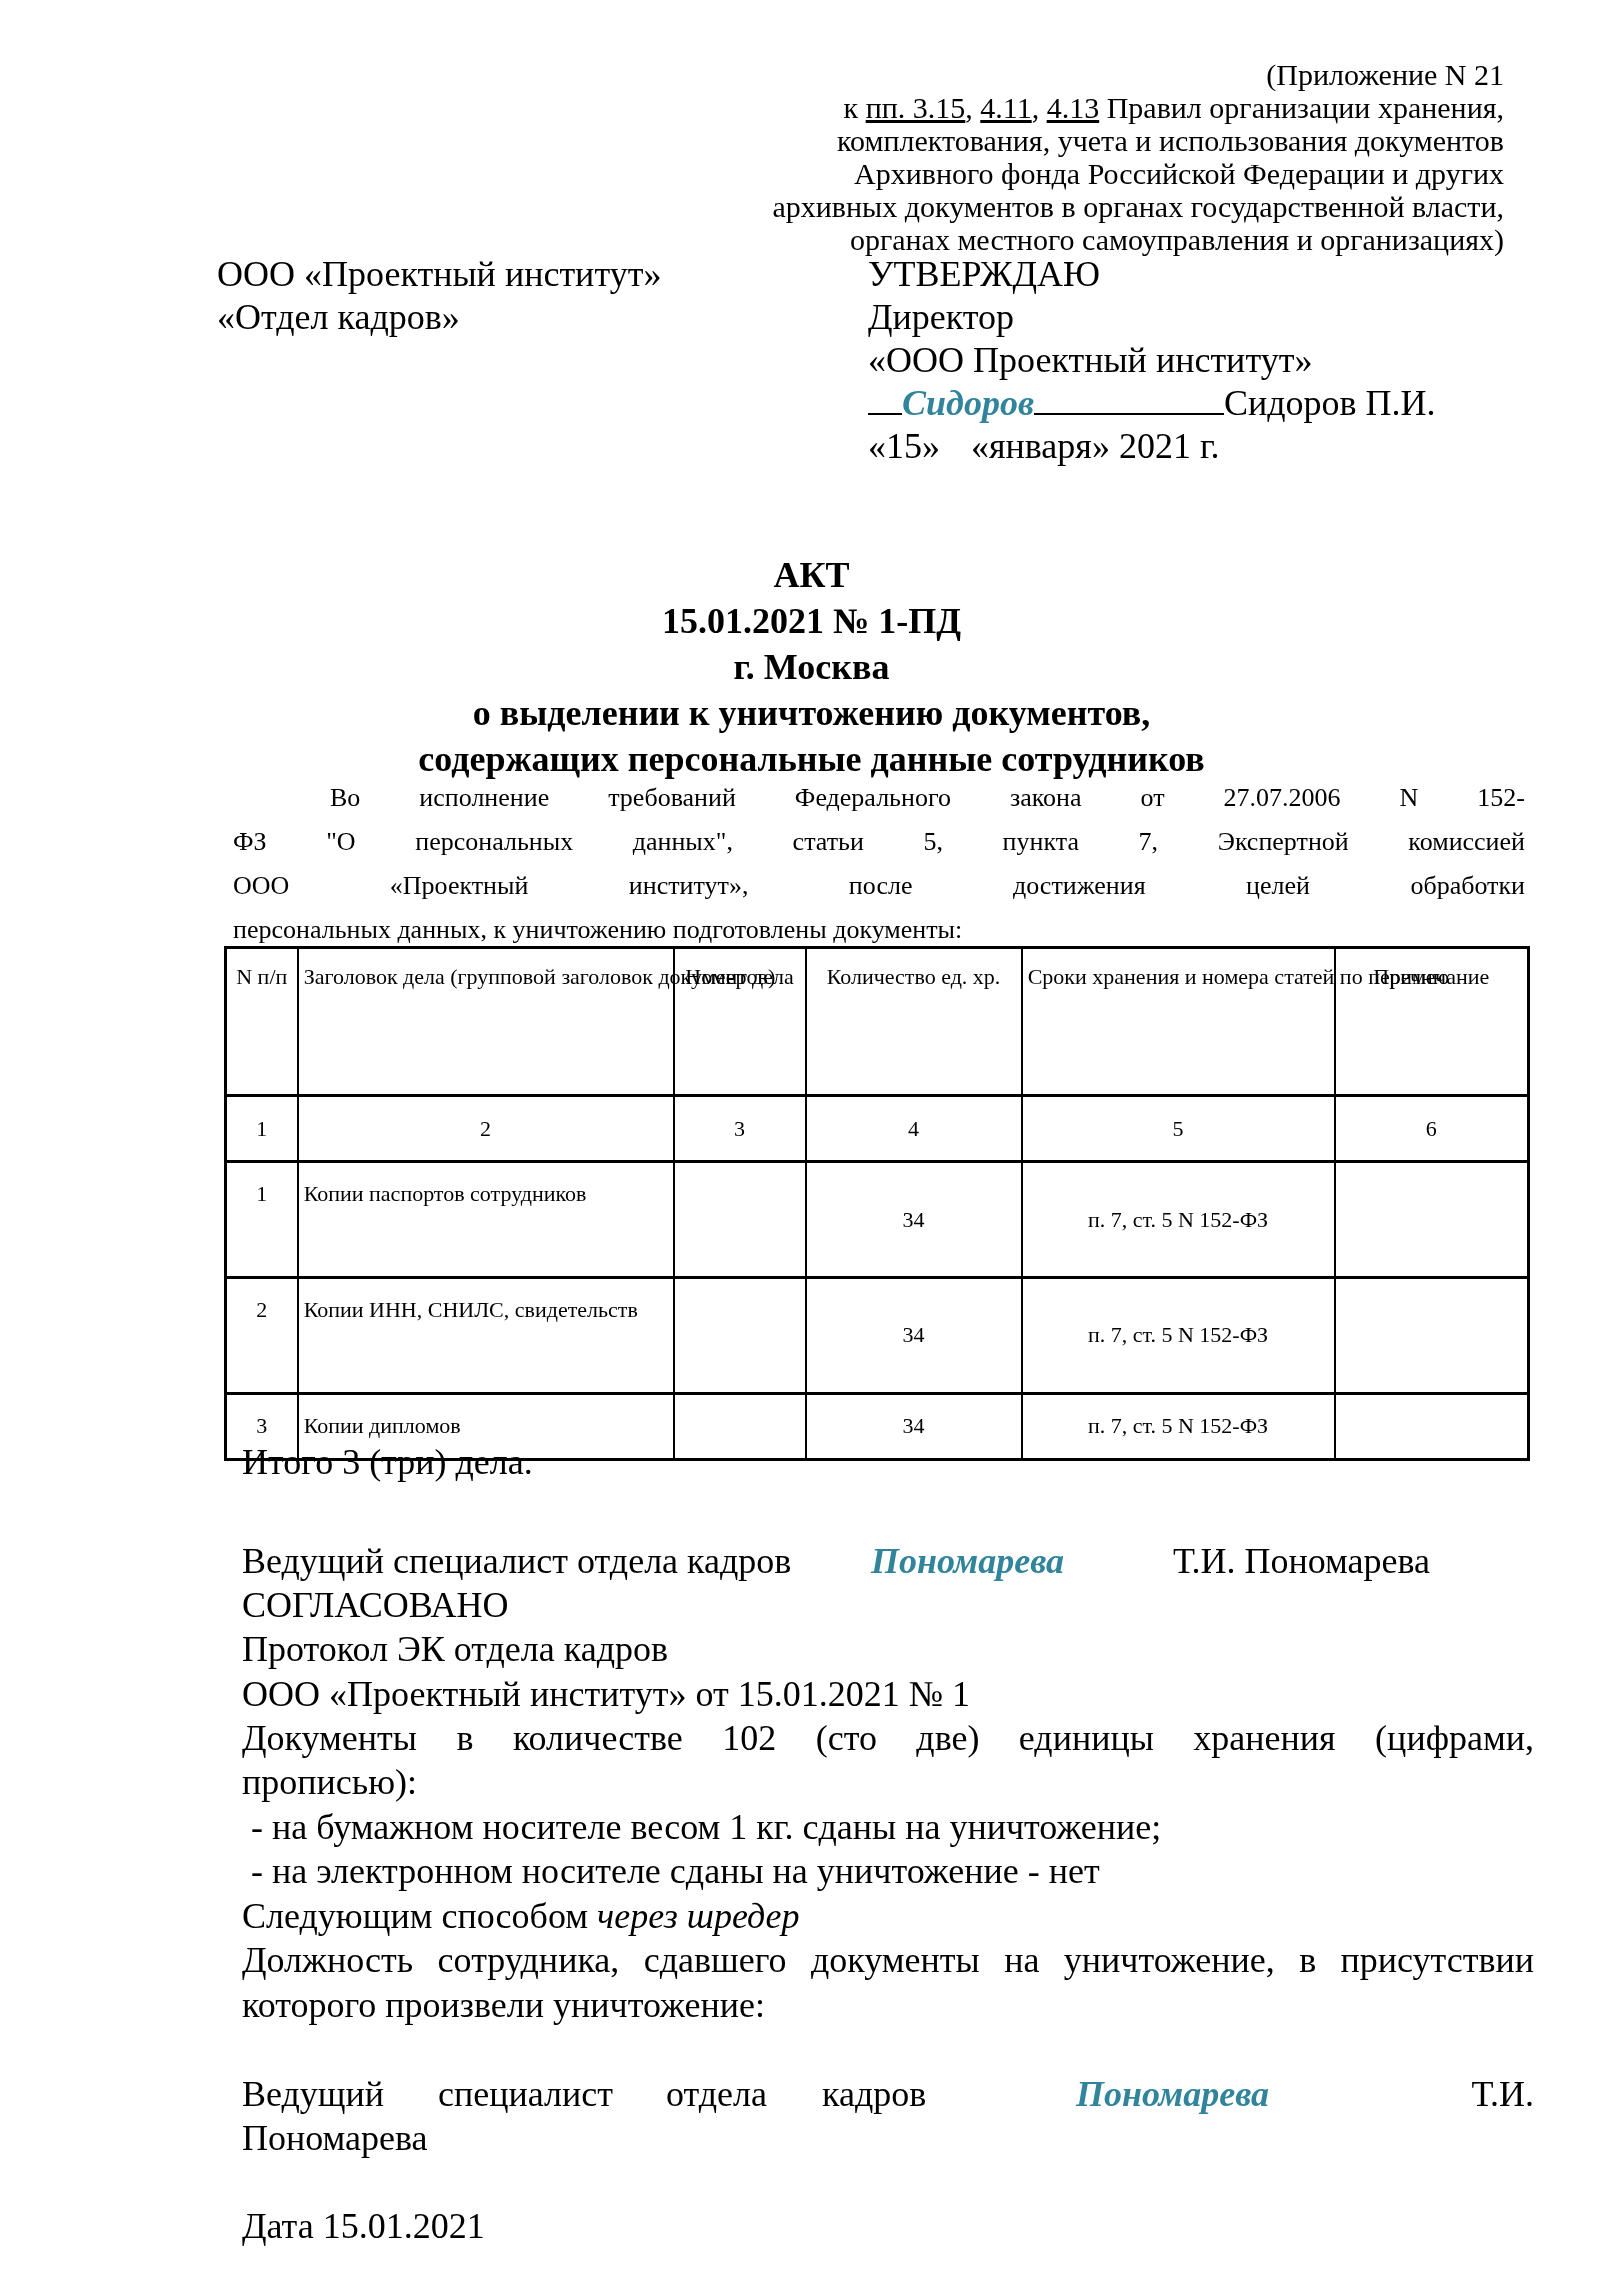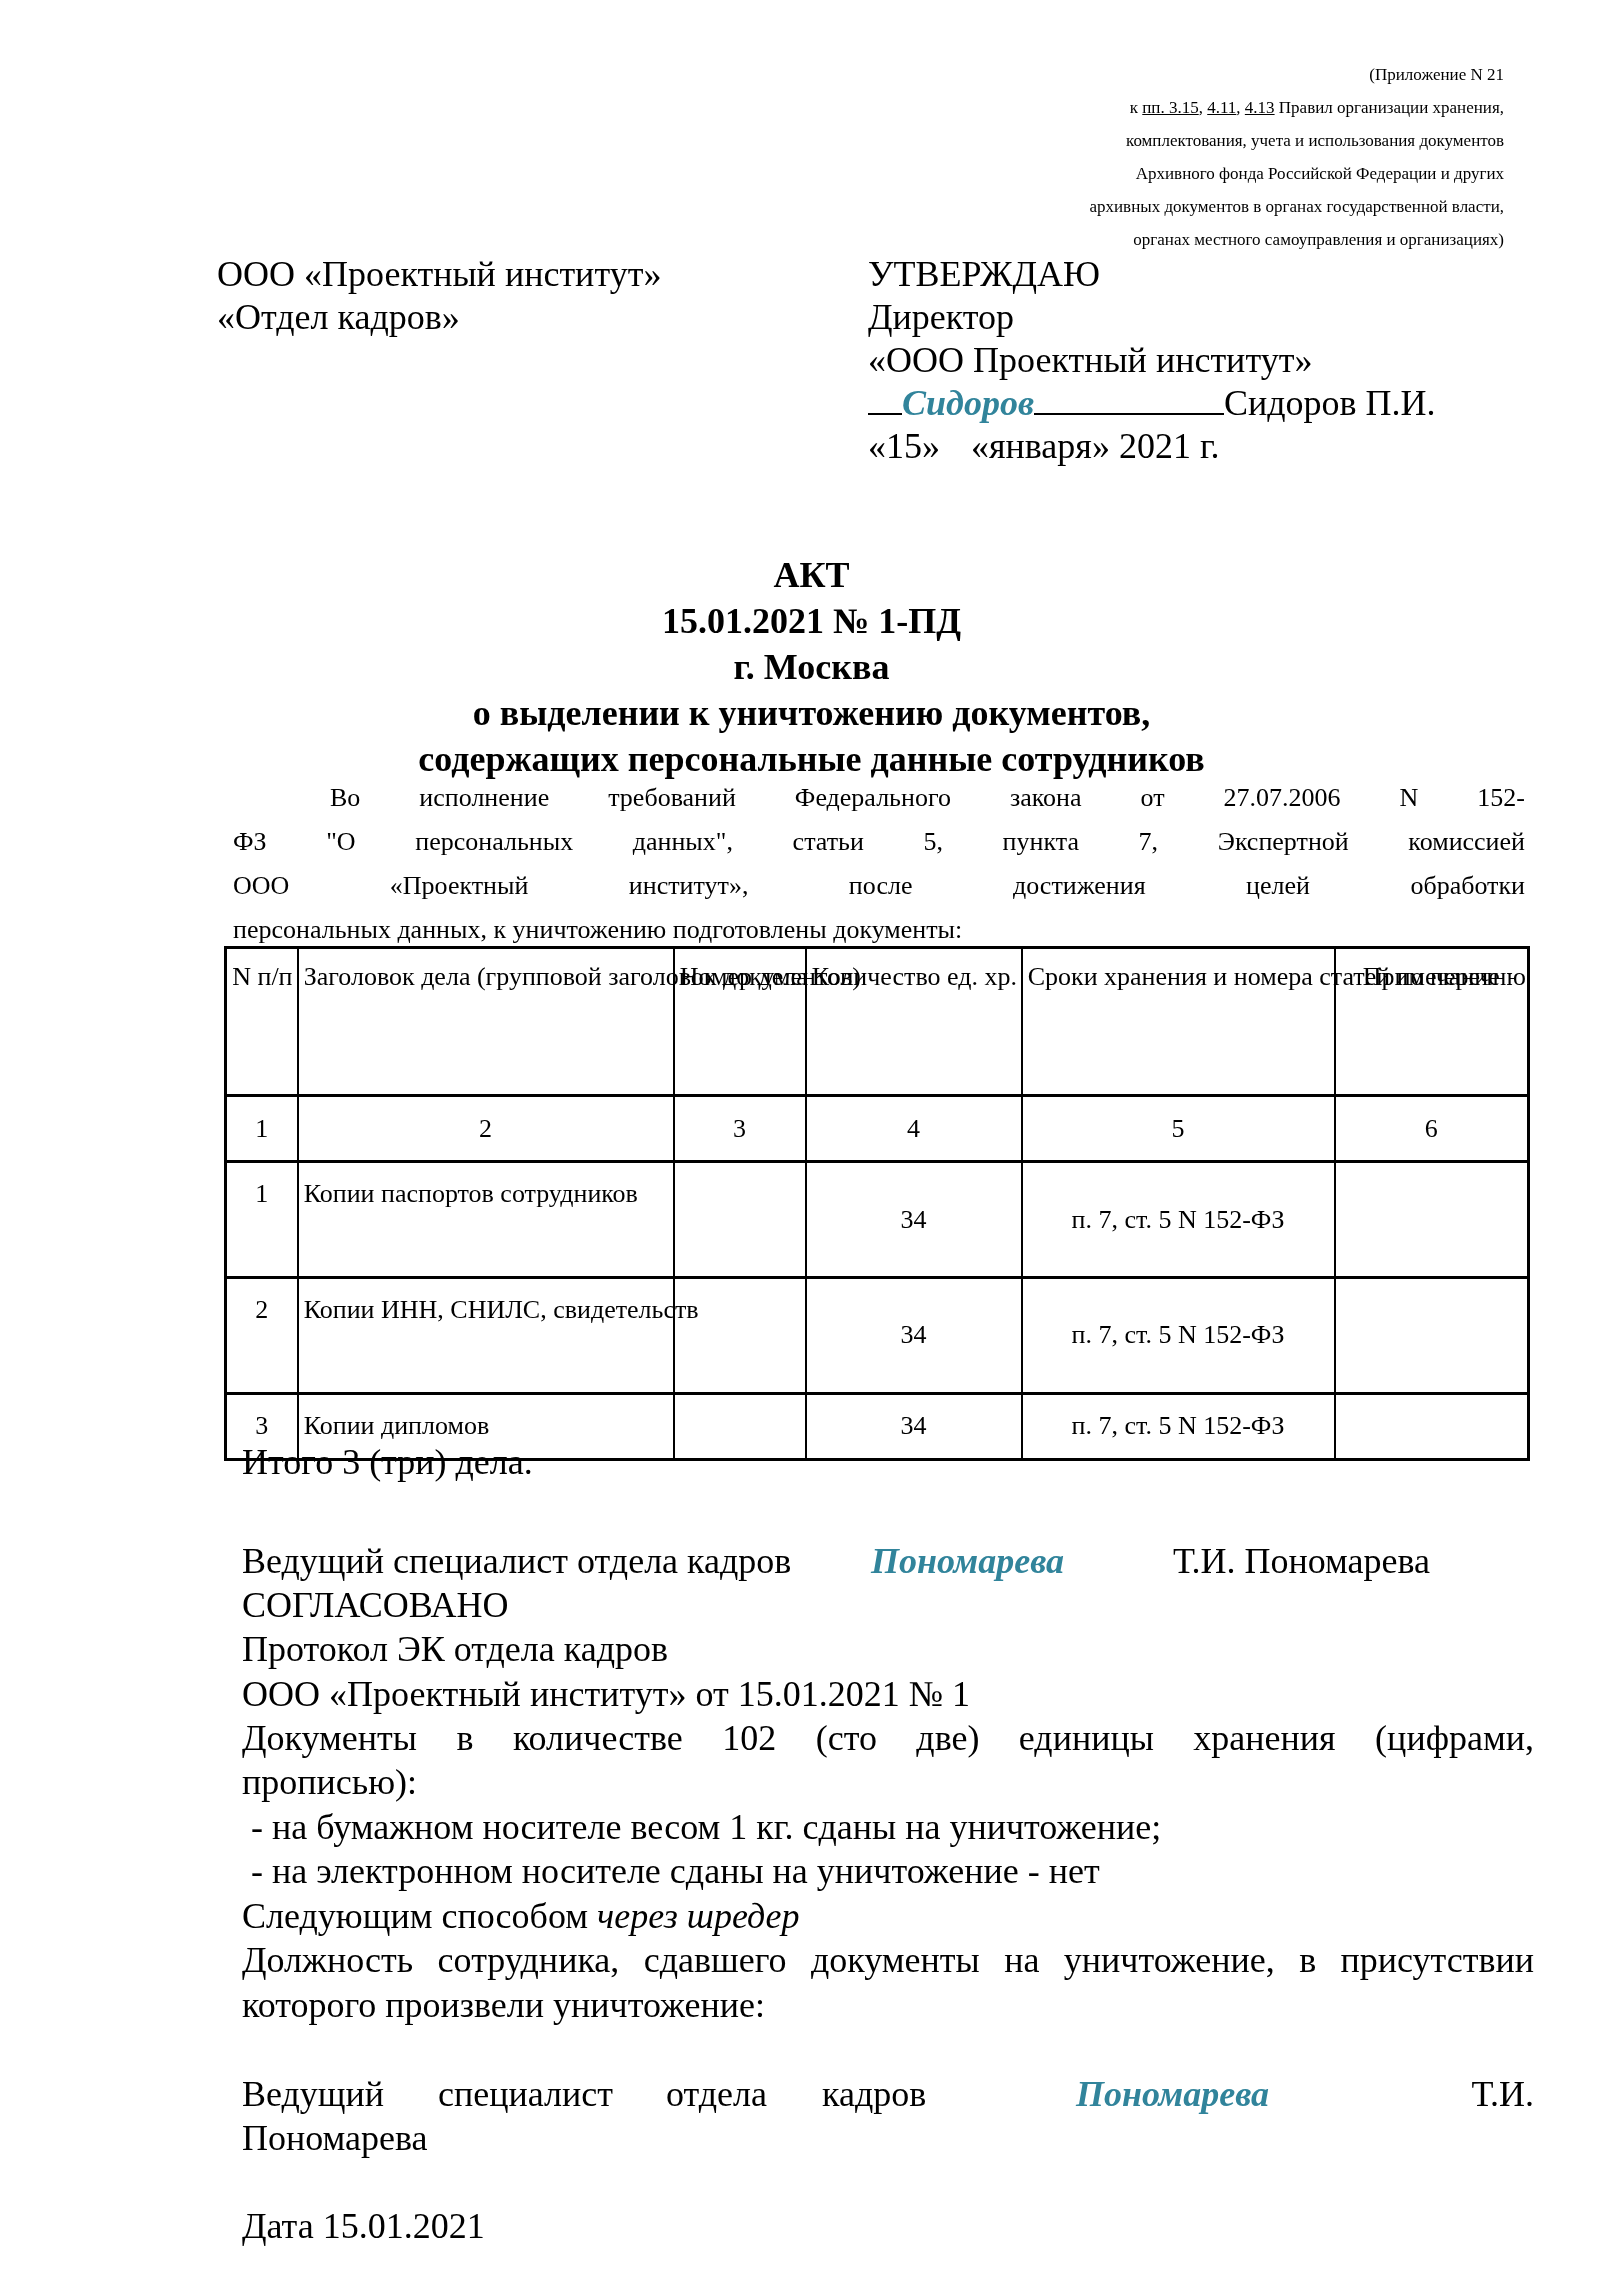--- a/index.html
+++ b/index.html
@@ -1,20 +1,20 @@
 <!DOCTYPE html>
 <html style="font-size:10.5px"><head>
 <meta charset="utf-8">
 <style>
   html, body { margin: 0; padding: 0; background: #ffffff; }
   body { width: 1623px; height: 2295px; position: relative; overflow: hidden;
          font-family: "Liberation Serif", "DejaVu Serif", serif; color: #000; }
   .abs { position: absolute; white-space: nowrap; }
   .t56 { font-size: 36px; line-height: 44px; }
-  .t40 { font-size: 17px; line-height: 33px; }
+  .t40 { font-size: 30px; line-height: 33px; }
   .bold { font-weight: bold; margin-top: 35px; }
   .sig { color: #31849B; font-style: italic; font-weight: bold; }
   .ital { font-style: italic; }
   u { text-decoration: underline; }
 
   
   #appendix { right: 119px; top: 58px; text-align: right; }
   #appendix div { white-space: nowrap; }
 
   
@@ -27,21 +27,21 @@
   #title { left: 0; width: 1623px; top: 517px; text-align: center; }
   #title div { height: 46px; font-size: 36px; line-height: 46px; }
 
   
   #intro { left: 233px; width: 1292px; top: 776px; text-align: justify; font-size: 26px; line-height: 44px; white-space: normal; }
   #intro .indent { display: inline-block; width: 97px; }
   #intro .jline { display: block; text-align: justify; text-align-last: justify; height: 44px; }
   #intro .jline.last { text-align-last: left; }
 
   
-  #act-table { left: 224px; top: 946px; width: 1303px; border-collapse: collapse; table-layout: fixed; font-size: 26px; line-height: 38px; }
+  #act-table { left: 224px; top: 946px; width: 1303px; border-collapse: collapse; table-layout: fixed; font-size: 22px; line-height: 38px; }
   #act-table td, #act-table th { border: 2px solid #000; padding: 0 5.2px; font-weight: normal; vertical-align: top; }
   #act-table thead tr.hdr th { height: 136px; padding-top: 9.2px; text-align: center; }
   #act-table thead tr.hdr { border-bottom: 3.9px solid #000; }
   #act-table tr.nums td { height: 63px; vertical-align: middle; text-align: center; }
   #act-table tr.nums { border-bottom: 3.9px solid #000; }
   #act-table tbody tr.row td { height: 101px; }
   #act-table tbody tr.row.r3 td { height: 63px; vertical-align: middle; }
   #act-table tbody tr.row { border-bottom: 3.9px solid #000; }
   #act-table tbody tr.row td.c-no { text-align: center; padding-top: 11.8px; }
   #act-table tbody tr.row td.c-title { text-align: left; padding-top: 11.8px; }

